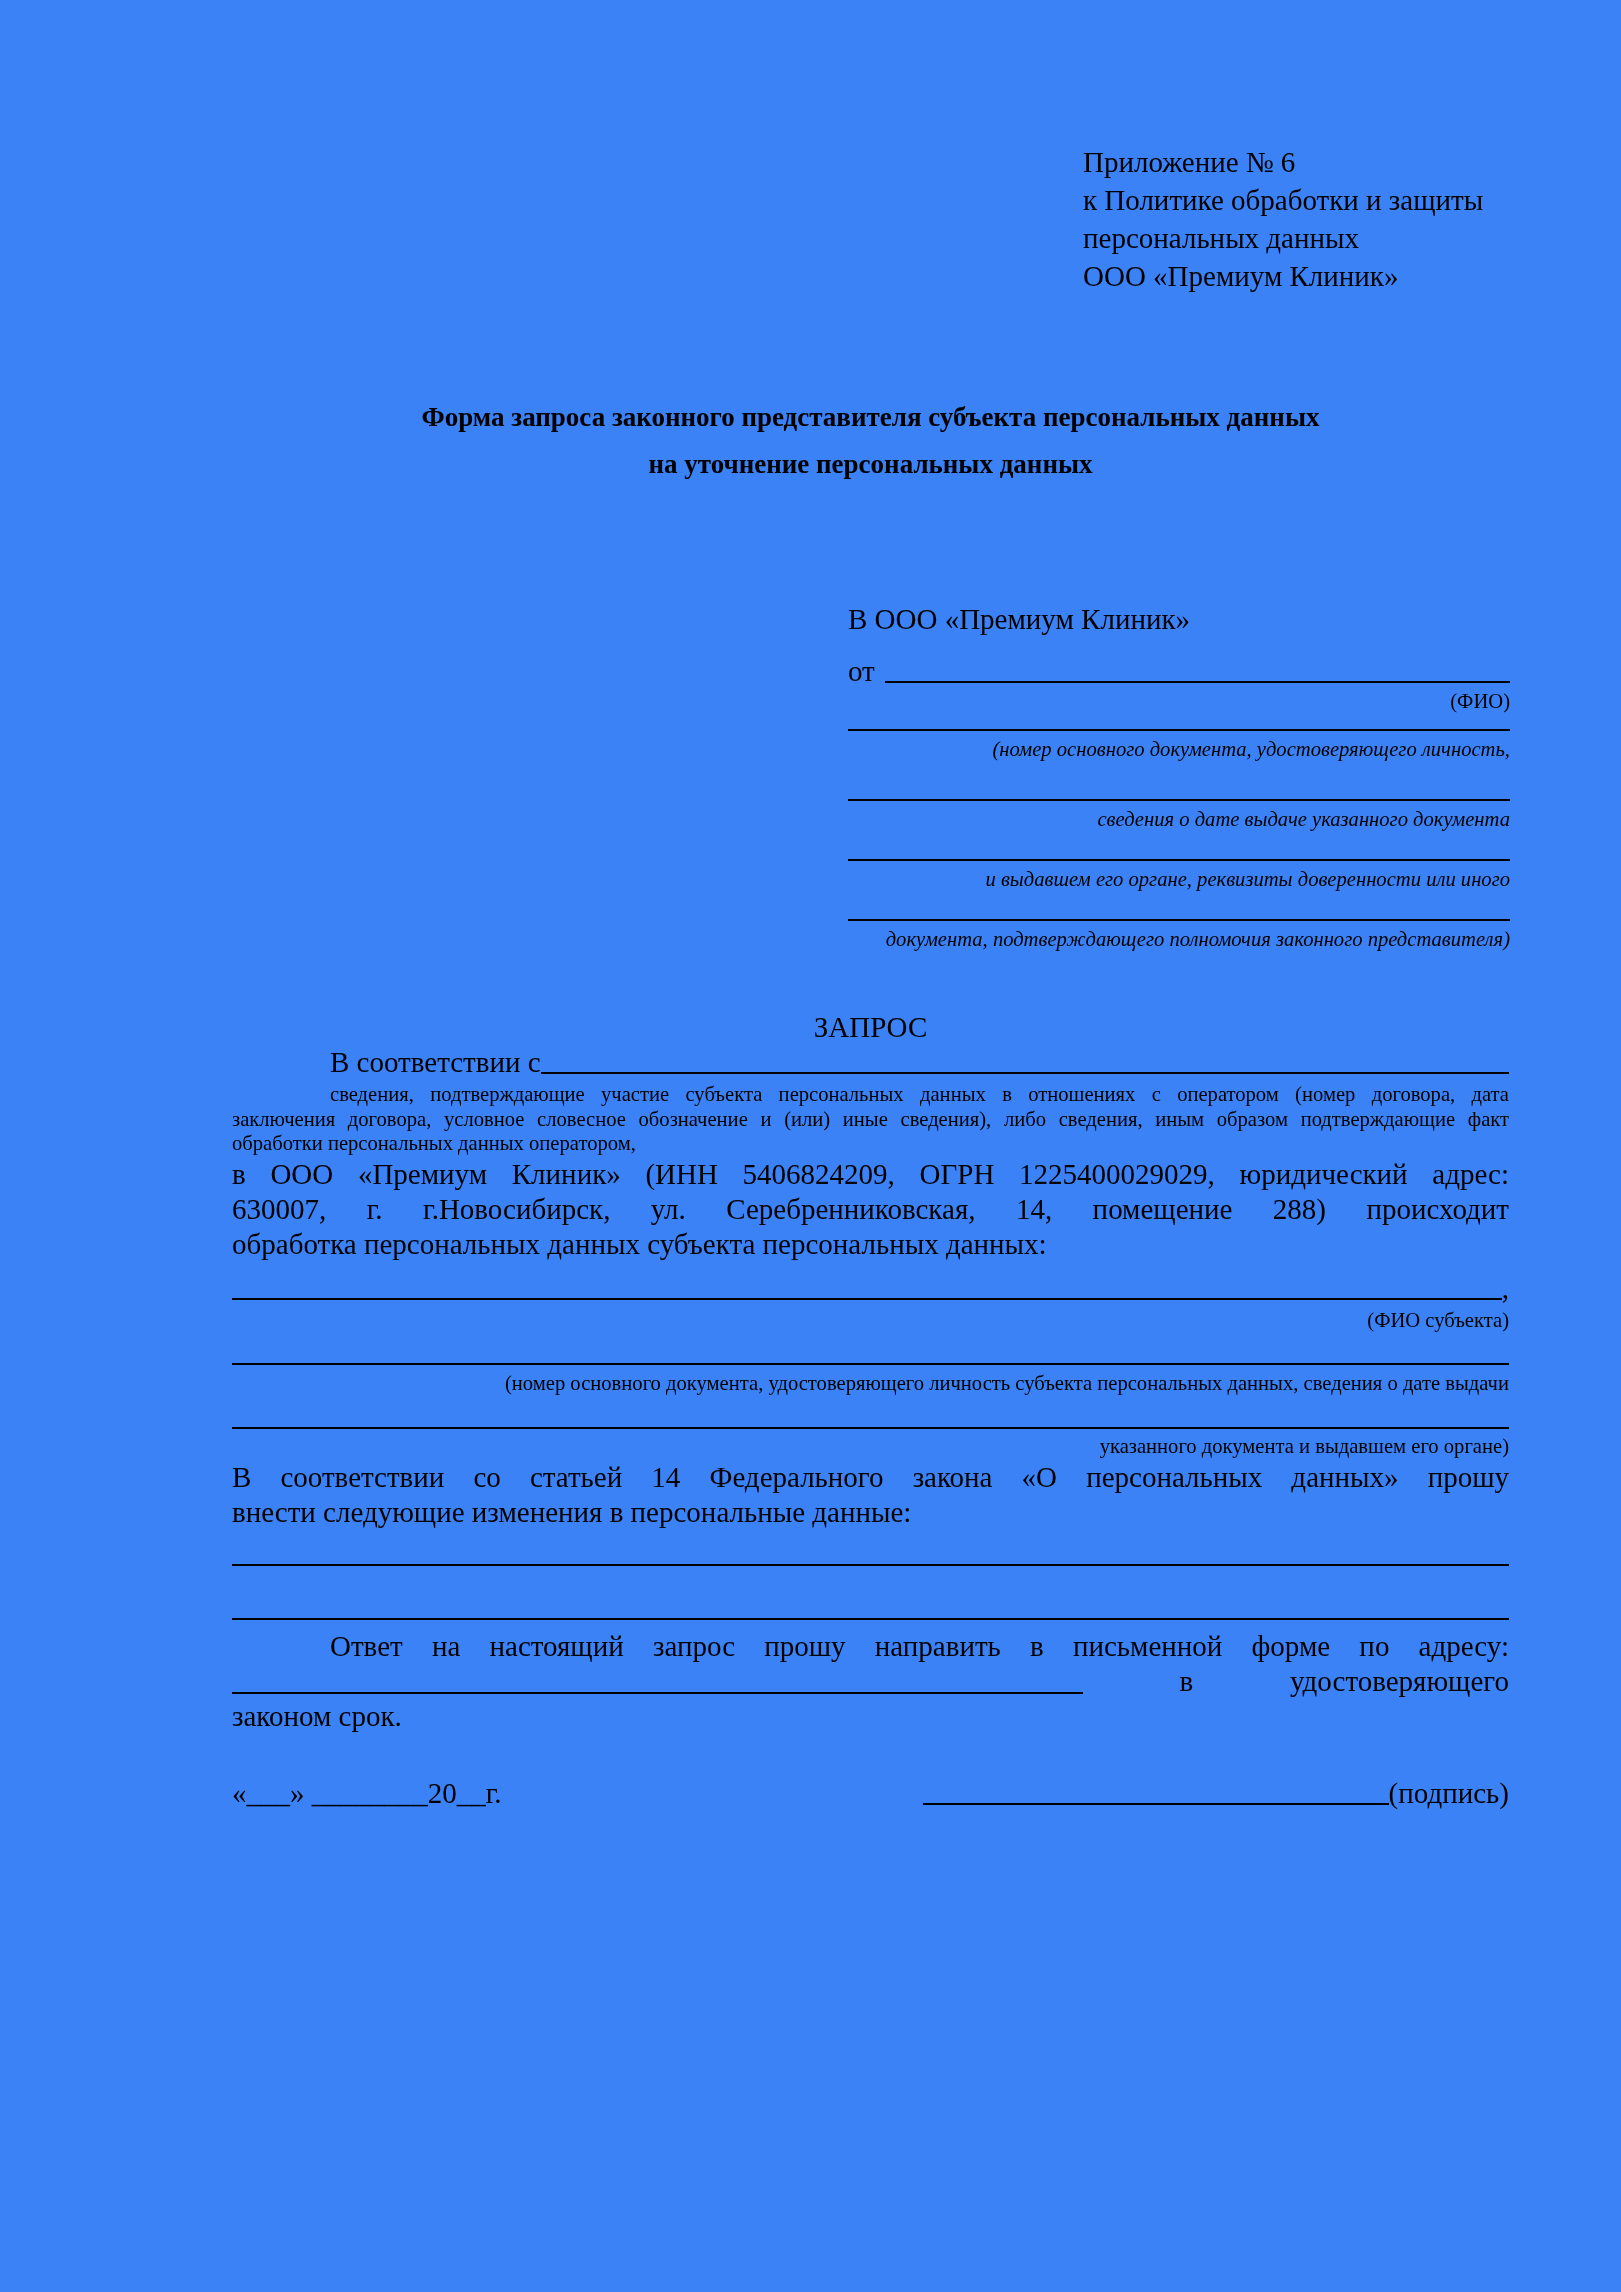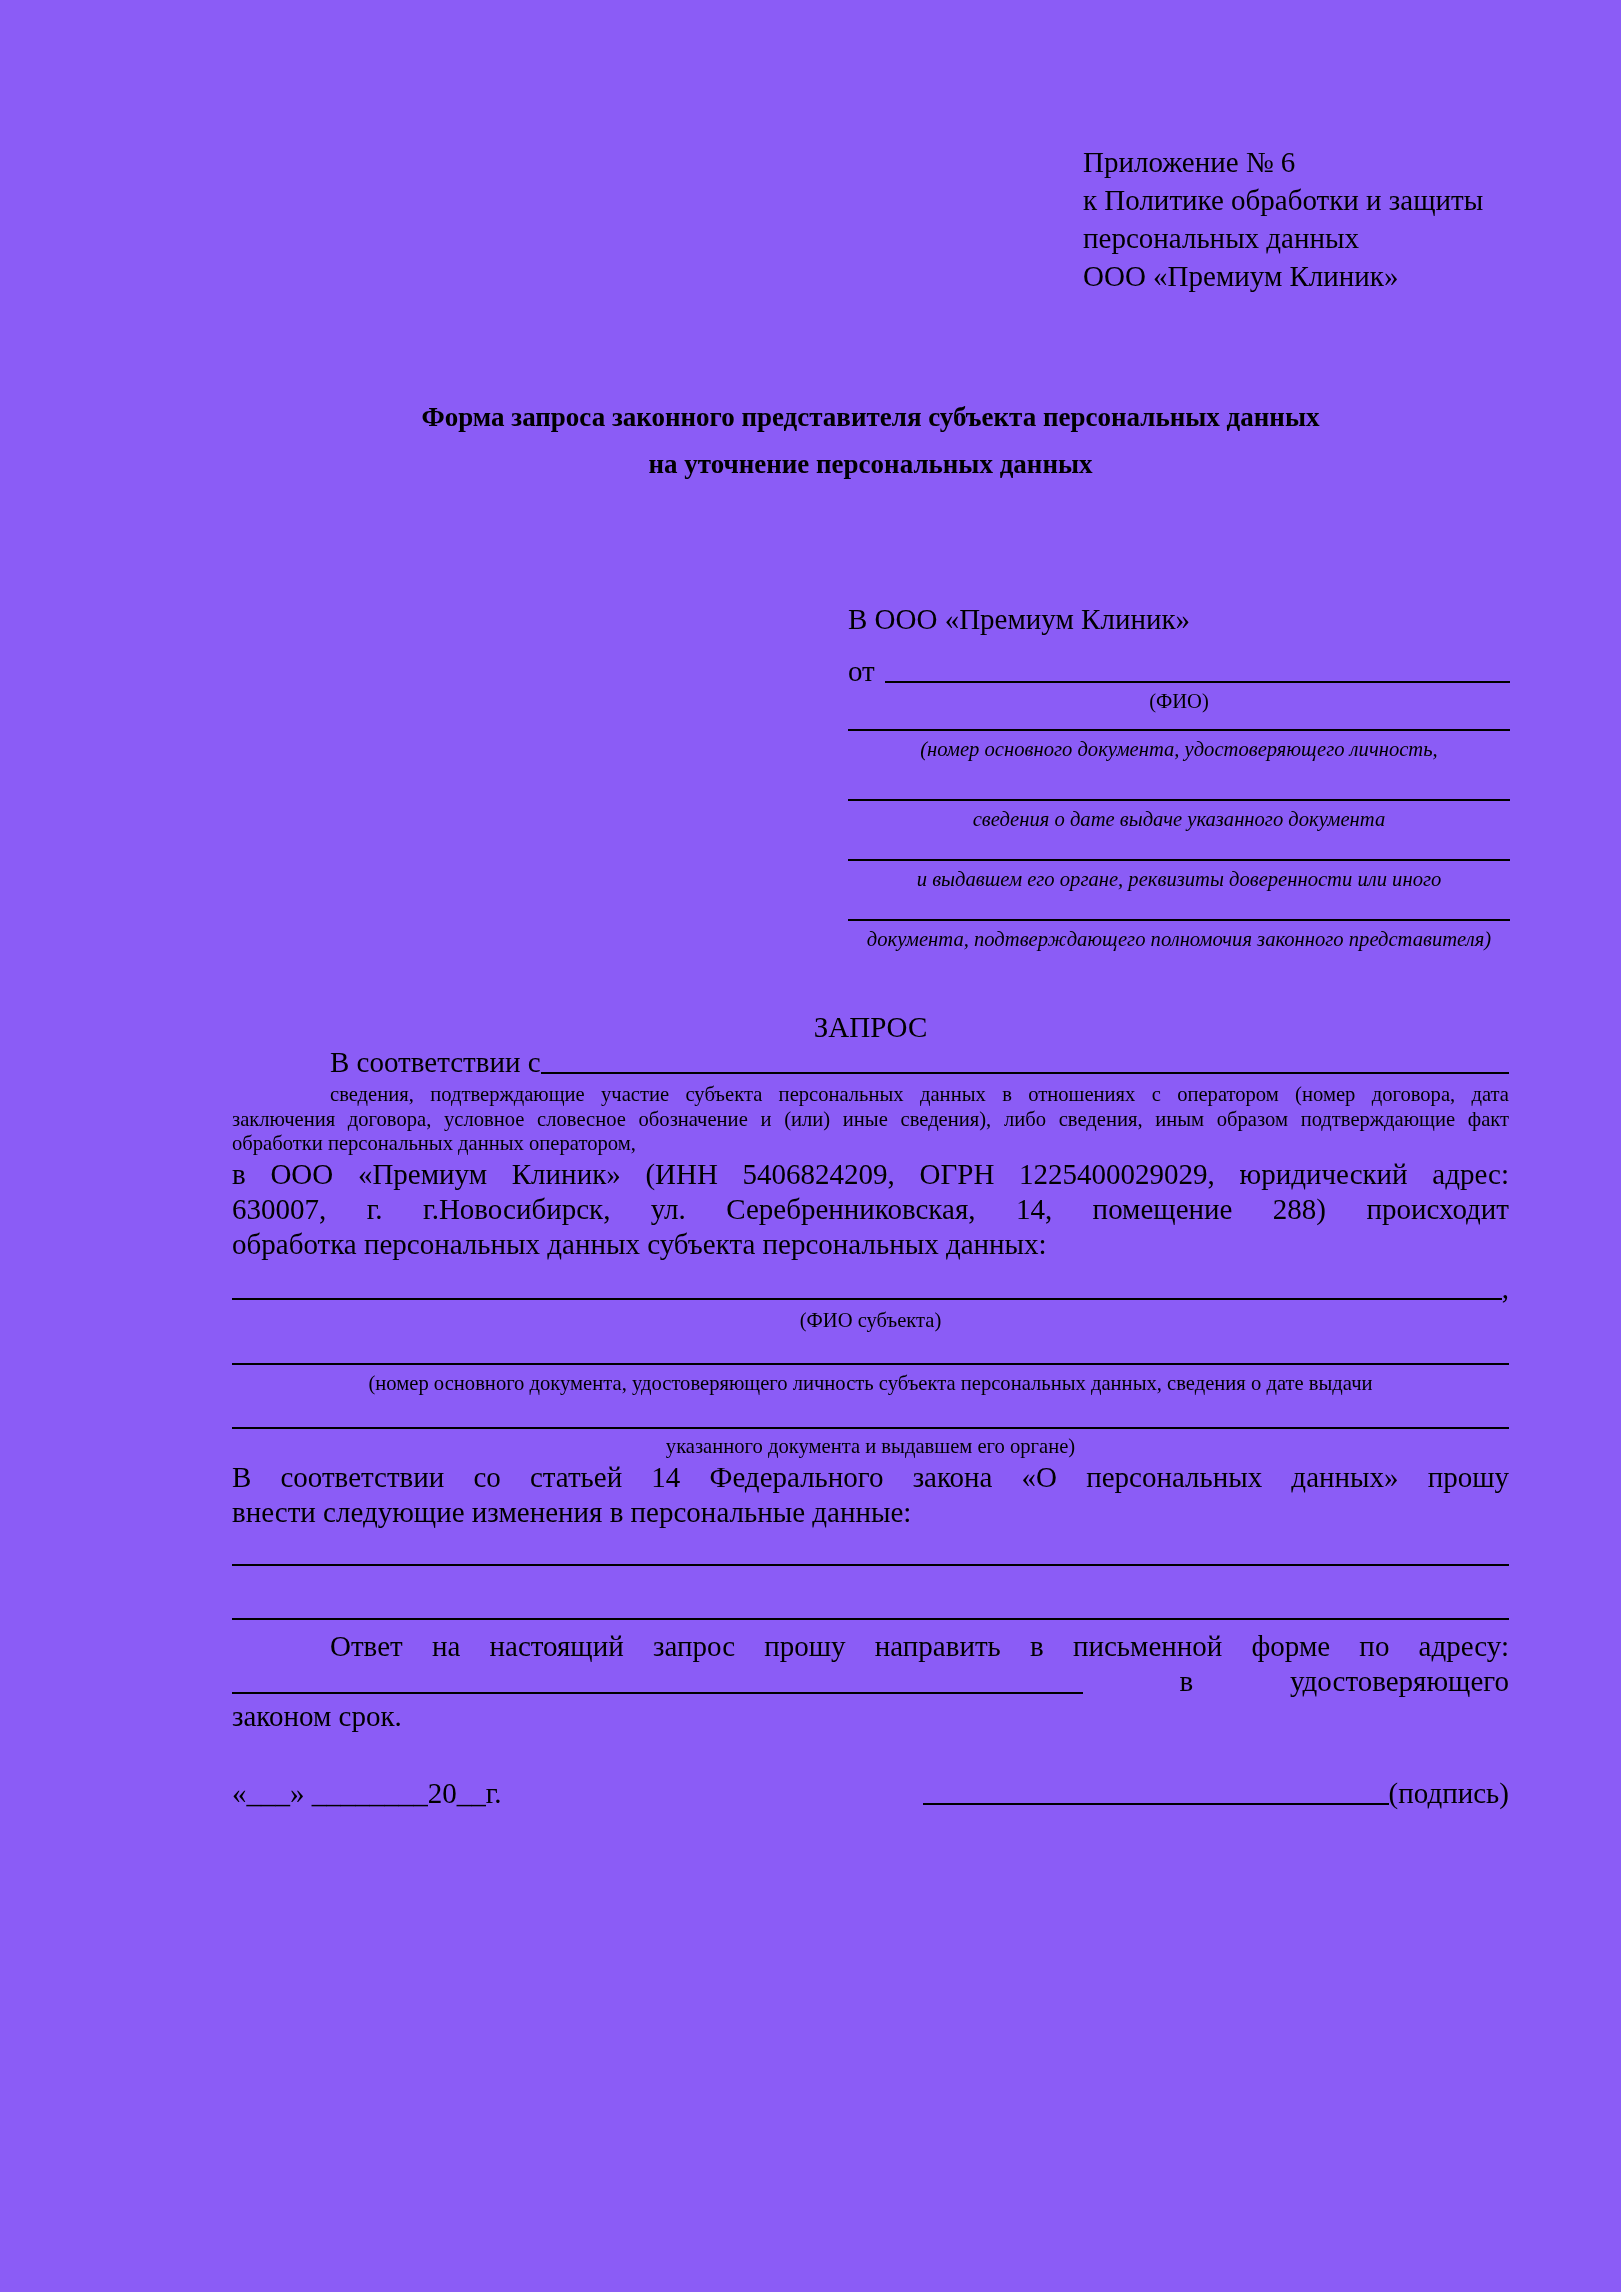--- a/index.html
+++ b/index.html
@@ -1,20 +1,20 @@
 <!DOCTYPE html>
 <html><head>
 <meta charset="utf-8">
 <style>
   * { margin:0; padding:0; box-sizing:border-box; }
   html,body { background:#ffffff; }
   .page {
     position:relative;
     width:1621px; height:2293px;
-    background:#8b5cf6;
+    background:#3b82f6;
     color:#000000;
     font-family:"Liberation Serif","DejaVu Serif",serif;
     font-size:29px;
     line-height:34px;
   }
   .abs { position:absolute; }
 
   
   .annex { left:1083px; top:143px; line-height:38px; }
 
@@ -24,21 +24,21 @@
     text-align:center; font-weight:bold;
     font-size:27px; line-height:47px;
   }
 
   
   .addr { left:848px; top:600px; width:662px; }
   .addr-org { line-height:38px; }
   .line-row { display:flex; }
   .line-row .label { margin-right:9.8px; white-space:nowrap; }
   .fill { flex:1; border-bottom:2.9px solid #000; margin-bottom:4.9px; }
-  .cap { font-size:20.6px; line-height:23.5px; text-align:center; }
+  .cap { font-size:20.6px; line-height:23.5px; text-align:right; }
   .blank { border-bottom:2.9px solid #000; height:0; }
   .addr .line-row { margin-top:15.7px; }
   .addr .cap-fio { margin-top:2px; }
   .addr .u1 { margin-top:15.7px; }
   .addr .u2 { margin-top:38px; }
   .addr .u3 { margin-top:27.4px; }
   .addr .u4 { margin-top:28px; }
   .addr .cap + .blank { }
   .addr .bcap { margin-top:6.9px;font-style:italic; }
 

